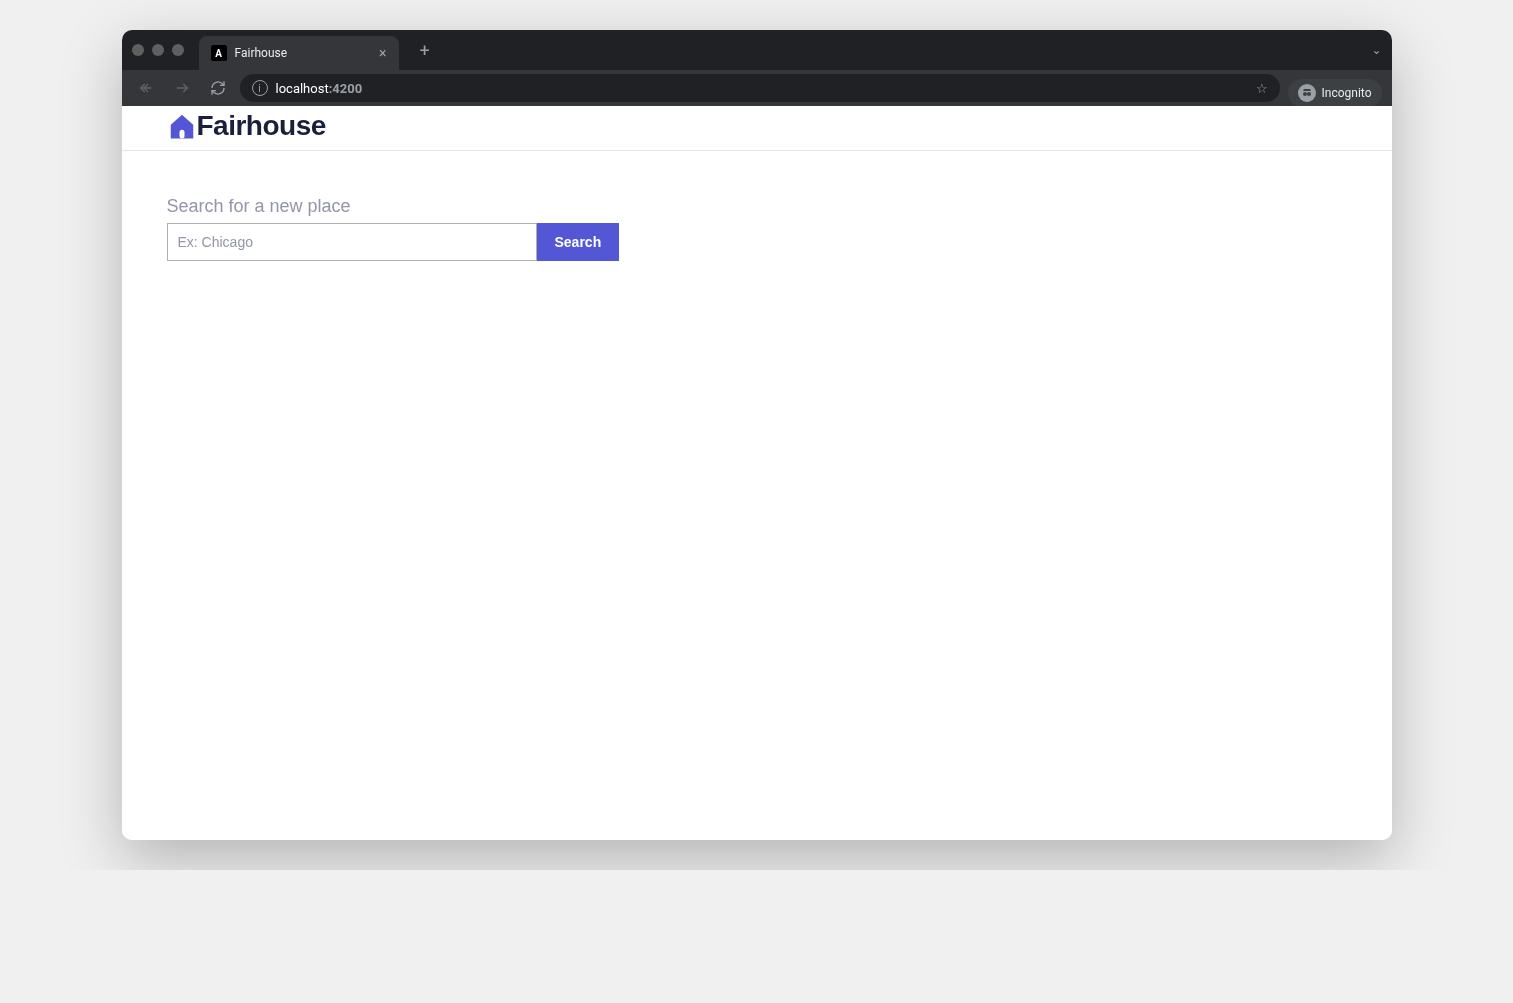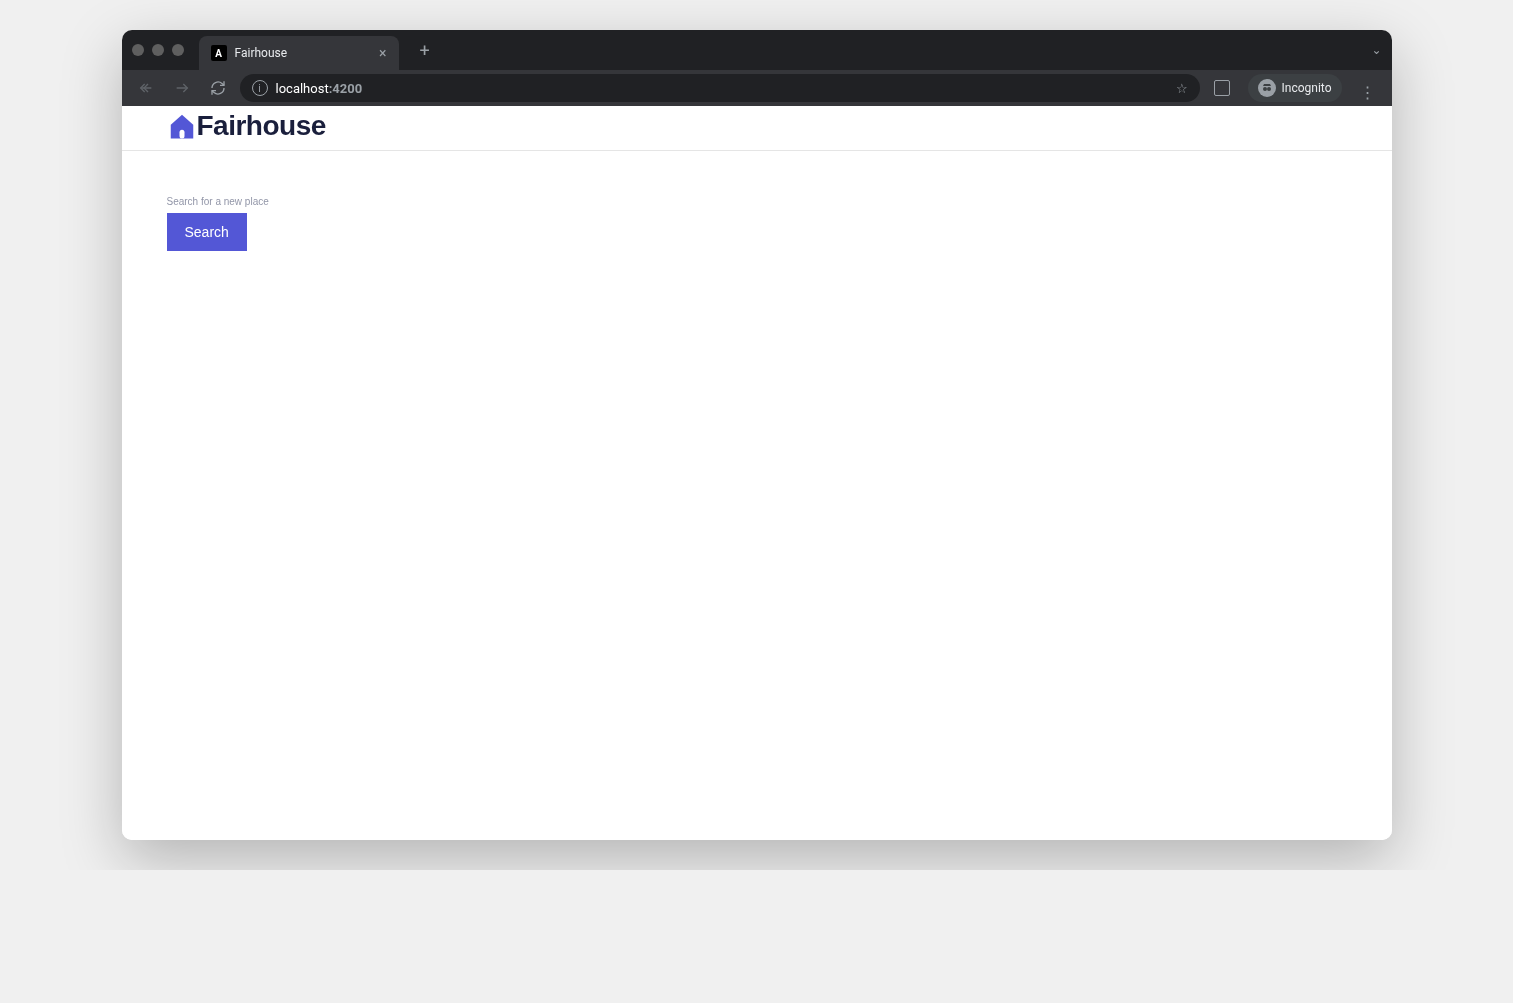--- a/index.html
+++ b/index.html
@@ -138,21 +138,22 @@
     .url-host { color: #fff; text-align: right; }
     .url-port { color: #9aa0a6; font-weight: bold; }
     .url-star {
       margin-left: auto;
       color: #9aa0a6;
       cursor: pointer;
     }
     .addr-right {
       display: flex;
       align-items: flex-end;
-      gap: 12px;
+      gap: 6px;
+      flex-direction: column;
     }
     .ext-icon {
       width: 16px;
       height: 16px;
       border: 1.5px solid #9aa0a6;
       border-radius: 2px;
     }
     .incognito-badge {
       background: #3c4043;
       border-radius: 14px;
@@ -201,21 +202,21 @@
       font-weight: 700;
       color: #1a1f3c;
       letter-spacing: -0.5px;
       font-family: "Segoe UI", "Helvetica Neue", sans-serif;
     }
     .search-section {
       padding: 45px;
     }
     .search-label {
       color: #9296a8;
-      font-size: 10px;
+      font-size: 18px;
       font-weight: 500;
       margin-bottom: 6px;
       font-family: "Segoe UI", "Helvetica Neue", sans-serif;
     }
     .search-row {
       display: flex;
     }
     .search-input {
       width: 370px;
       height: 38px;
@@ -229,21 +230,21 @@
     .search-input::placeholder {
       color: #9296a8;
     }
     .search-button {
       background: #5357d6;
       color: #fff;
       border: none;
       padding: 0 18px;
       height: 38px;
       font-size: 14px;
-      font-weight: 400;
+      font-weight: 700;
       cursor: pointer;
       font-family: "Segoe UI", "Helvetica Neue", sans-serif;
     }
   </style>
 </head>
 <body>
 
 <div class="browser-window">
 
   <div class="tab-bar">
@@ -321,17 +322,18 @@
             <path fill="#5357d6" d="M3 11 L12 3 L21 11 L21 22 L3 22 Z"></path>
             <rect x="10" y="15" width="4" height="7" fill="#fff" rx="2"></rect>
           </svg>
       </span>
       <span class="brand-name">Fairhouse</span>
     </div>
 
     <div class="search-section">
       <div class="search-label">Search for a new place</div>
       <div class="search-row">
+        <input class="search-input" type="text" placeholder="Ex: Chicago" style="">
         <button class="search-button">Search</button>
       </div>
     </div>
   </div>
 </div>
 
 </body></html>

